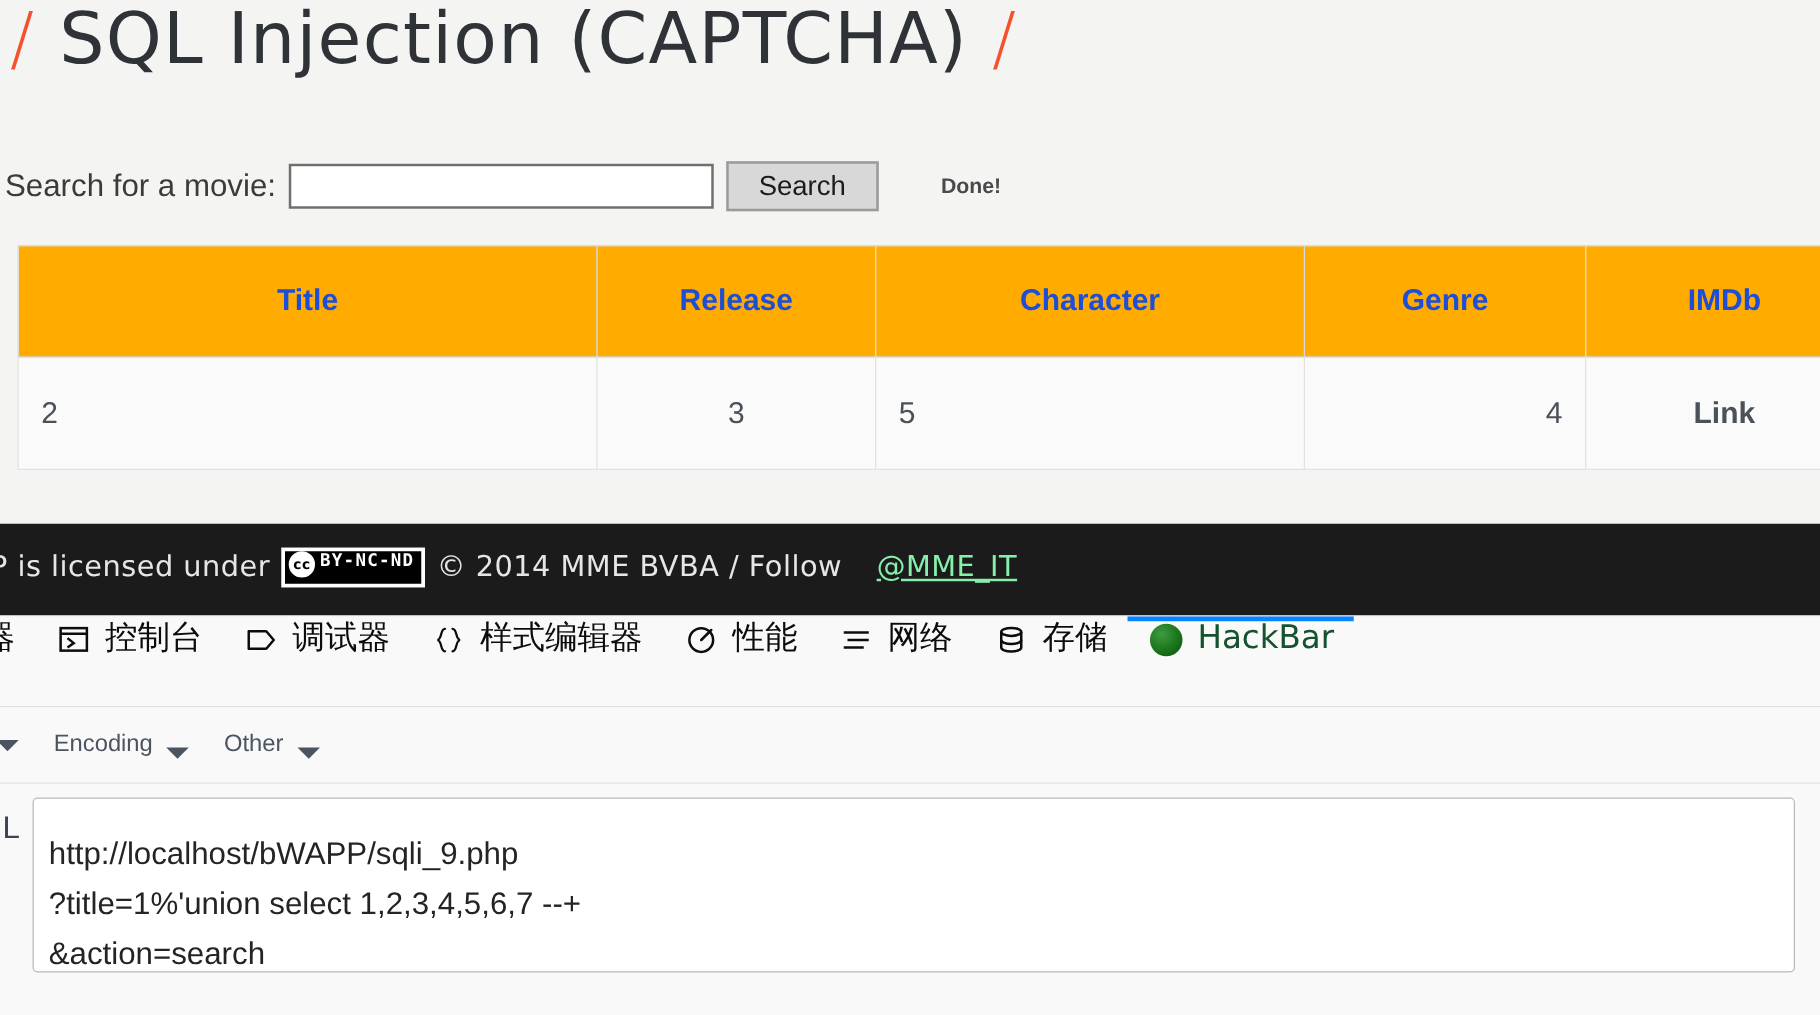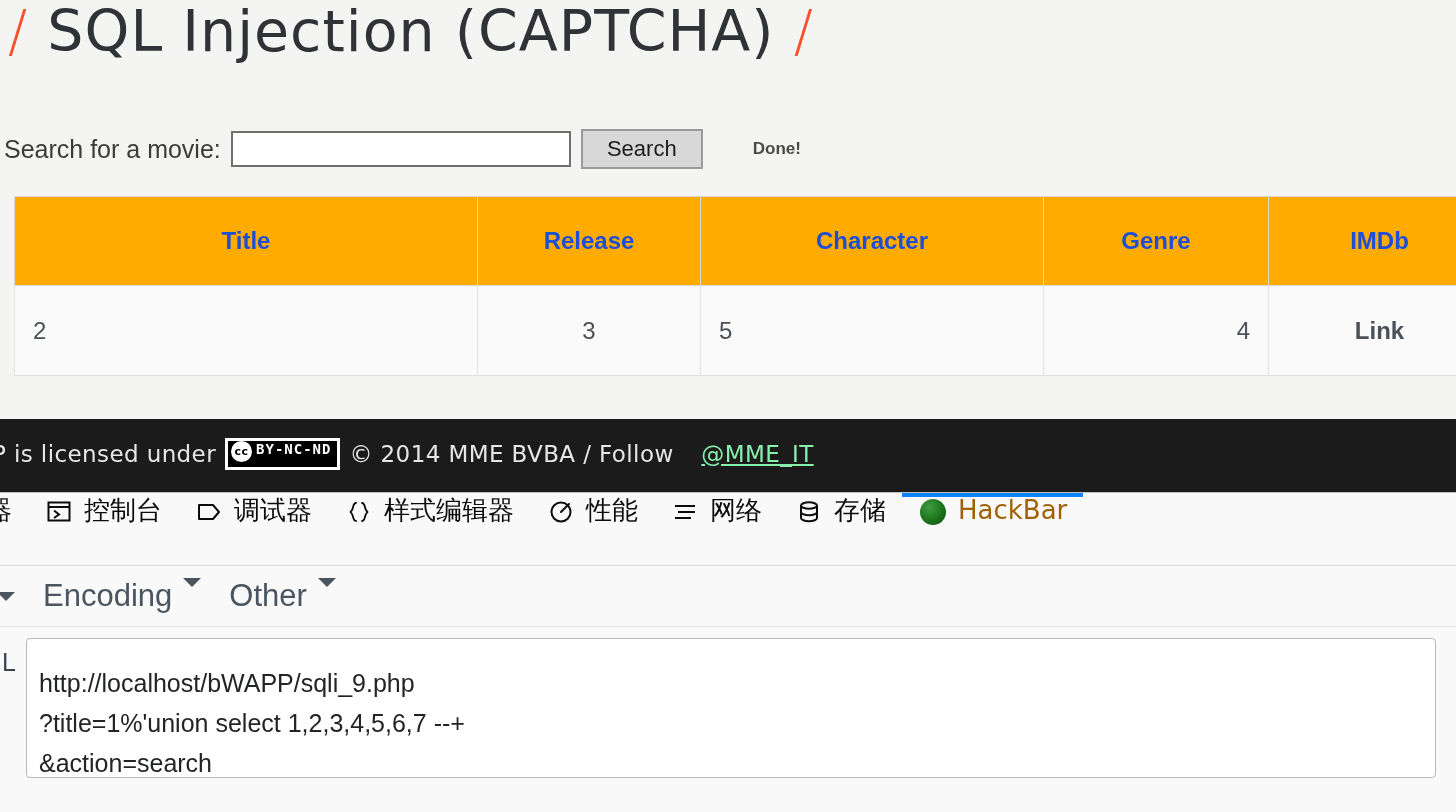--- a/index.html
+++ b/index.html
@@ -240,43 +240,43 @@
     flex: none;
   }
   .dev-tab .tab-label { line-height: 1; }
   .hackbar-dot {
     width: 26px;
     height: 26px;
     border-radius: 50%;
     background: radial-gradient(circle at 36% 32%, #3f9b3f 0%, #1e7a1e 48%, #0d4f10 100%);
     display: inline-block;
   }
-  .hackbar-label { color: #a16207; }
+  .hackbar-label { color: #14532d; }
 
   
   #hackbar-panel {
     position: relative;
     height: 247px;
     background: #f9f9fa;
   }
   #hackbar-toolbar {
     position: absolute;
     left: 0;
     top: 0;
     height: 60px;
     width: 100%;
     display: flex;
     align-items: center;
     border-bottom: 1px solid #e2e2e4;
     background: #f9f9fa;
   }
   .hb-menu {
     display: flex;
-    align-items: flex-start;
-    font-size: 31px;
+    align-items: flex-end;
+    font-size: 19px;
     color: #4a5560;
     font-family: "Liberation Sans", sans-serif;
     padding: 0 14px;
     cursor: pointer;
     white-space: nowrap;
   }
   .hb-menu.cut-left {
     padding-left: 0;
     margin-left: -14px;
   }

